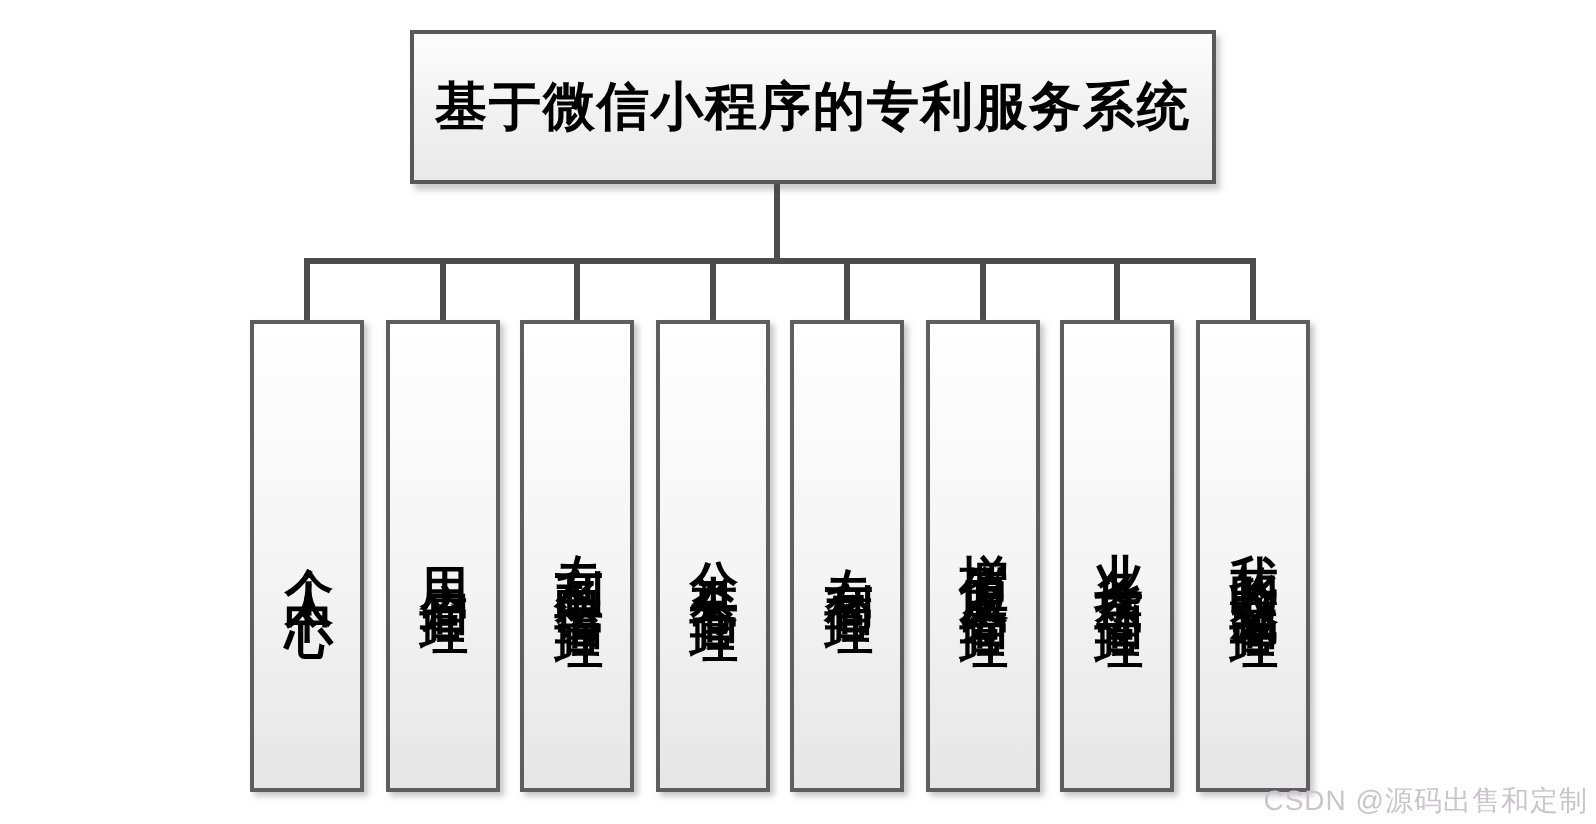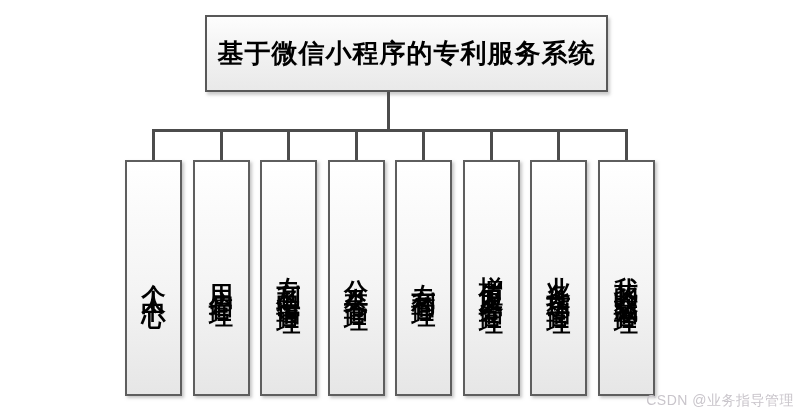--- a/index.html
+++ b/index.html
@@ -136,14 +136,14 @@
   <div class="module-box" style="left: 530px;">
     <span class="module-label">业务指导管理</span>
   </div>
 
   <div class="line drop" style="left: 624.5px;"></div>
   <div class="module-box" style="left: 597.5px;">
     <span class="module-label">我的收藏管理</span>
   </div>
 </div>
 
-  <div class="watermark">CSDN @业务指导管理</div>
+  <div class="watermark">CSDN @源码出售和定制</div>
 </div>
 
 </body></html>

